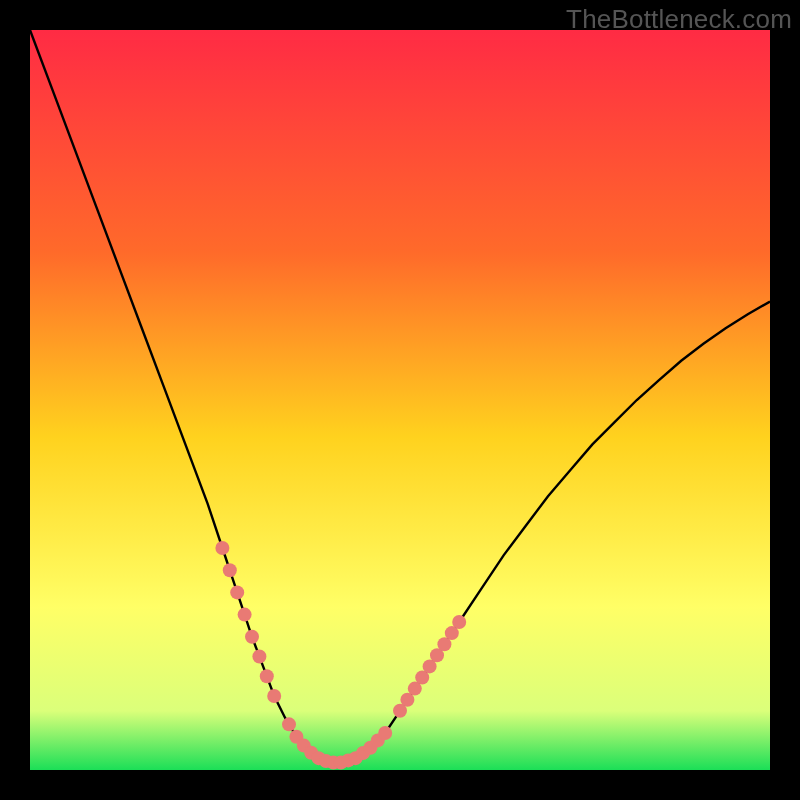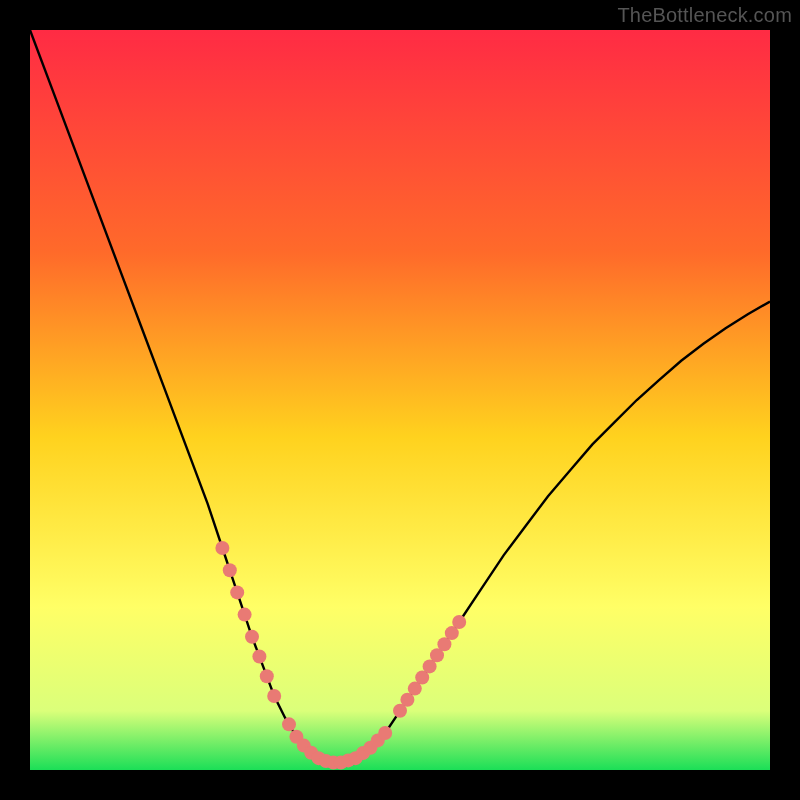--- a/index.html
+++ b/index.html
@@ -16,21 +16,21 @@
     left: 30px;
     top: 30px;
     width: 740px;
     height: 740px;
     background: #000;
   }
   .watermark {
     position: absolute;
     top: 4px;
     right: 8px;
-    font-size: 20px;
+    font-size: 26px;
     font-weight: 500;
     color: #555555;
     letter-spacing: 0.2px;
     z-index: 10;
   }
   svg {
     position: absolute;
     left: 30px;
     top: 30px;
     width: 740px;

